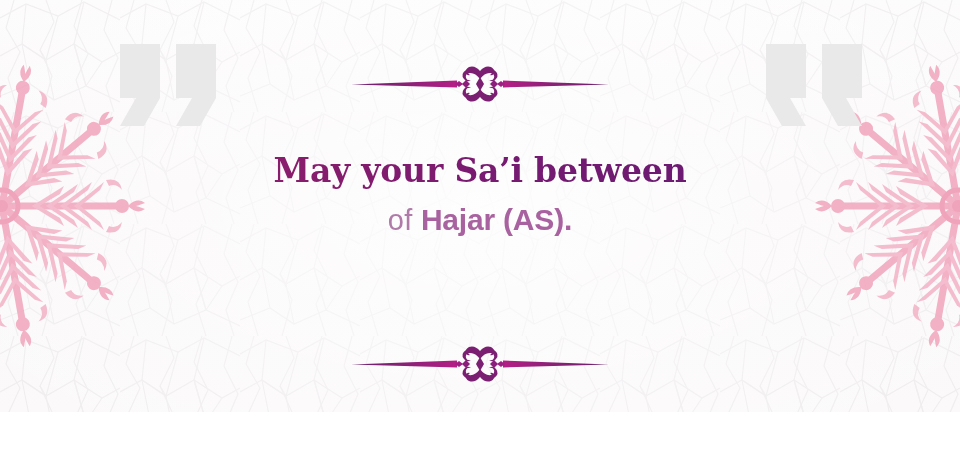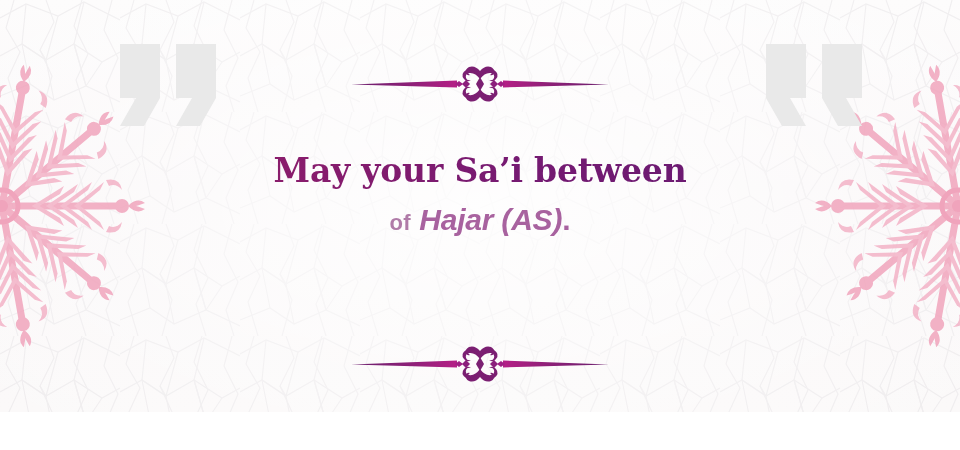--- a/index.html
+++ b/index.html
@@ -102,29 +102,28 @@
     white-space: nowrap;
     margin-top: 6px;
   }
   .line3 {
     margin-top: 8px;
     line-height: 40px;
     white-space: nowrap;
   }
   .line3 .of {
     font-family: "Liberation Sans", sans-serif;
-    font-weight: 700;
-    font-size: 22px;
+    font-weight: 400;
+    font-size: 29px;
     color: #b07ba8;
     letter-spacing: 0.5px;
   }
   .line3 .name {
     font-family: "Liberation Sans", sans-serif;
     font-weight: 700;
-    font-style: italic;
     font-size: 30px;
     color: #a8629f;
     letter-spacing: -0.2px;
     margin-left: 8px;
   }
   .line3 .period {
     font-family: "Liberation Sans", sans-serif;
     font-weight: 700;
     font-size: 30px;
     color: #a8629f;

